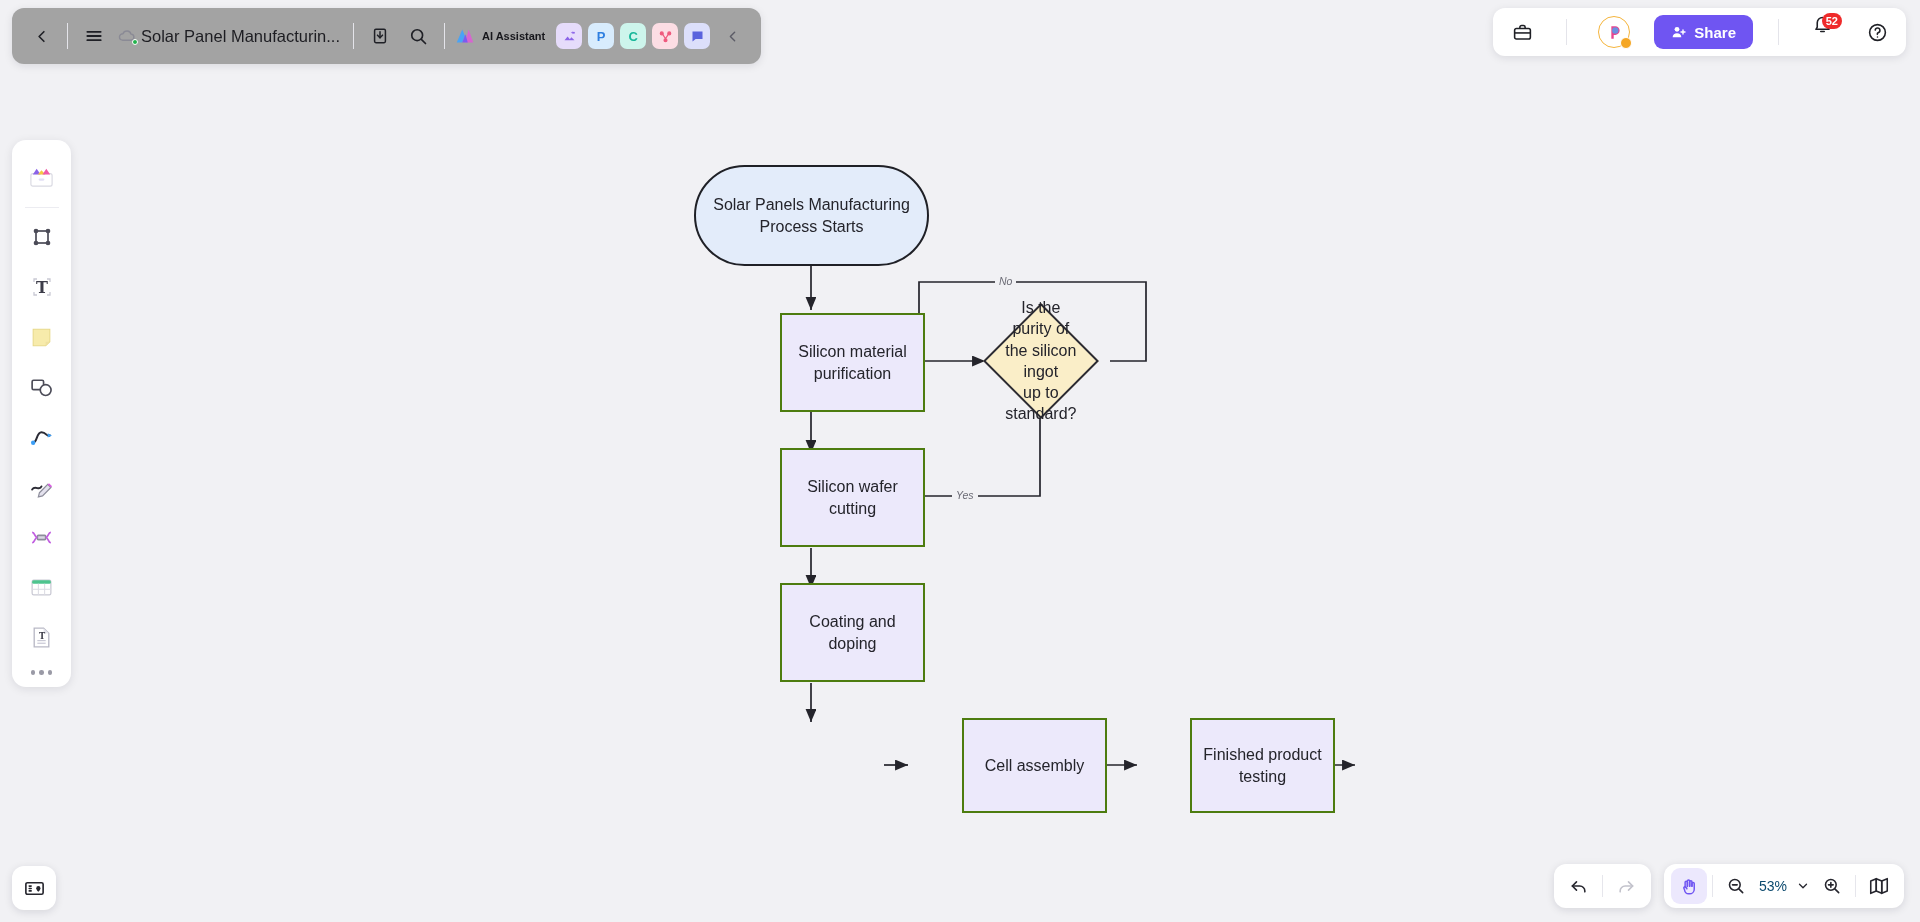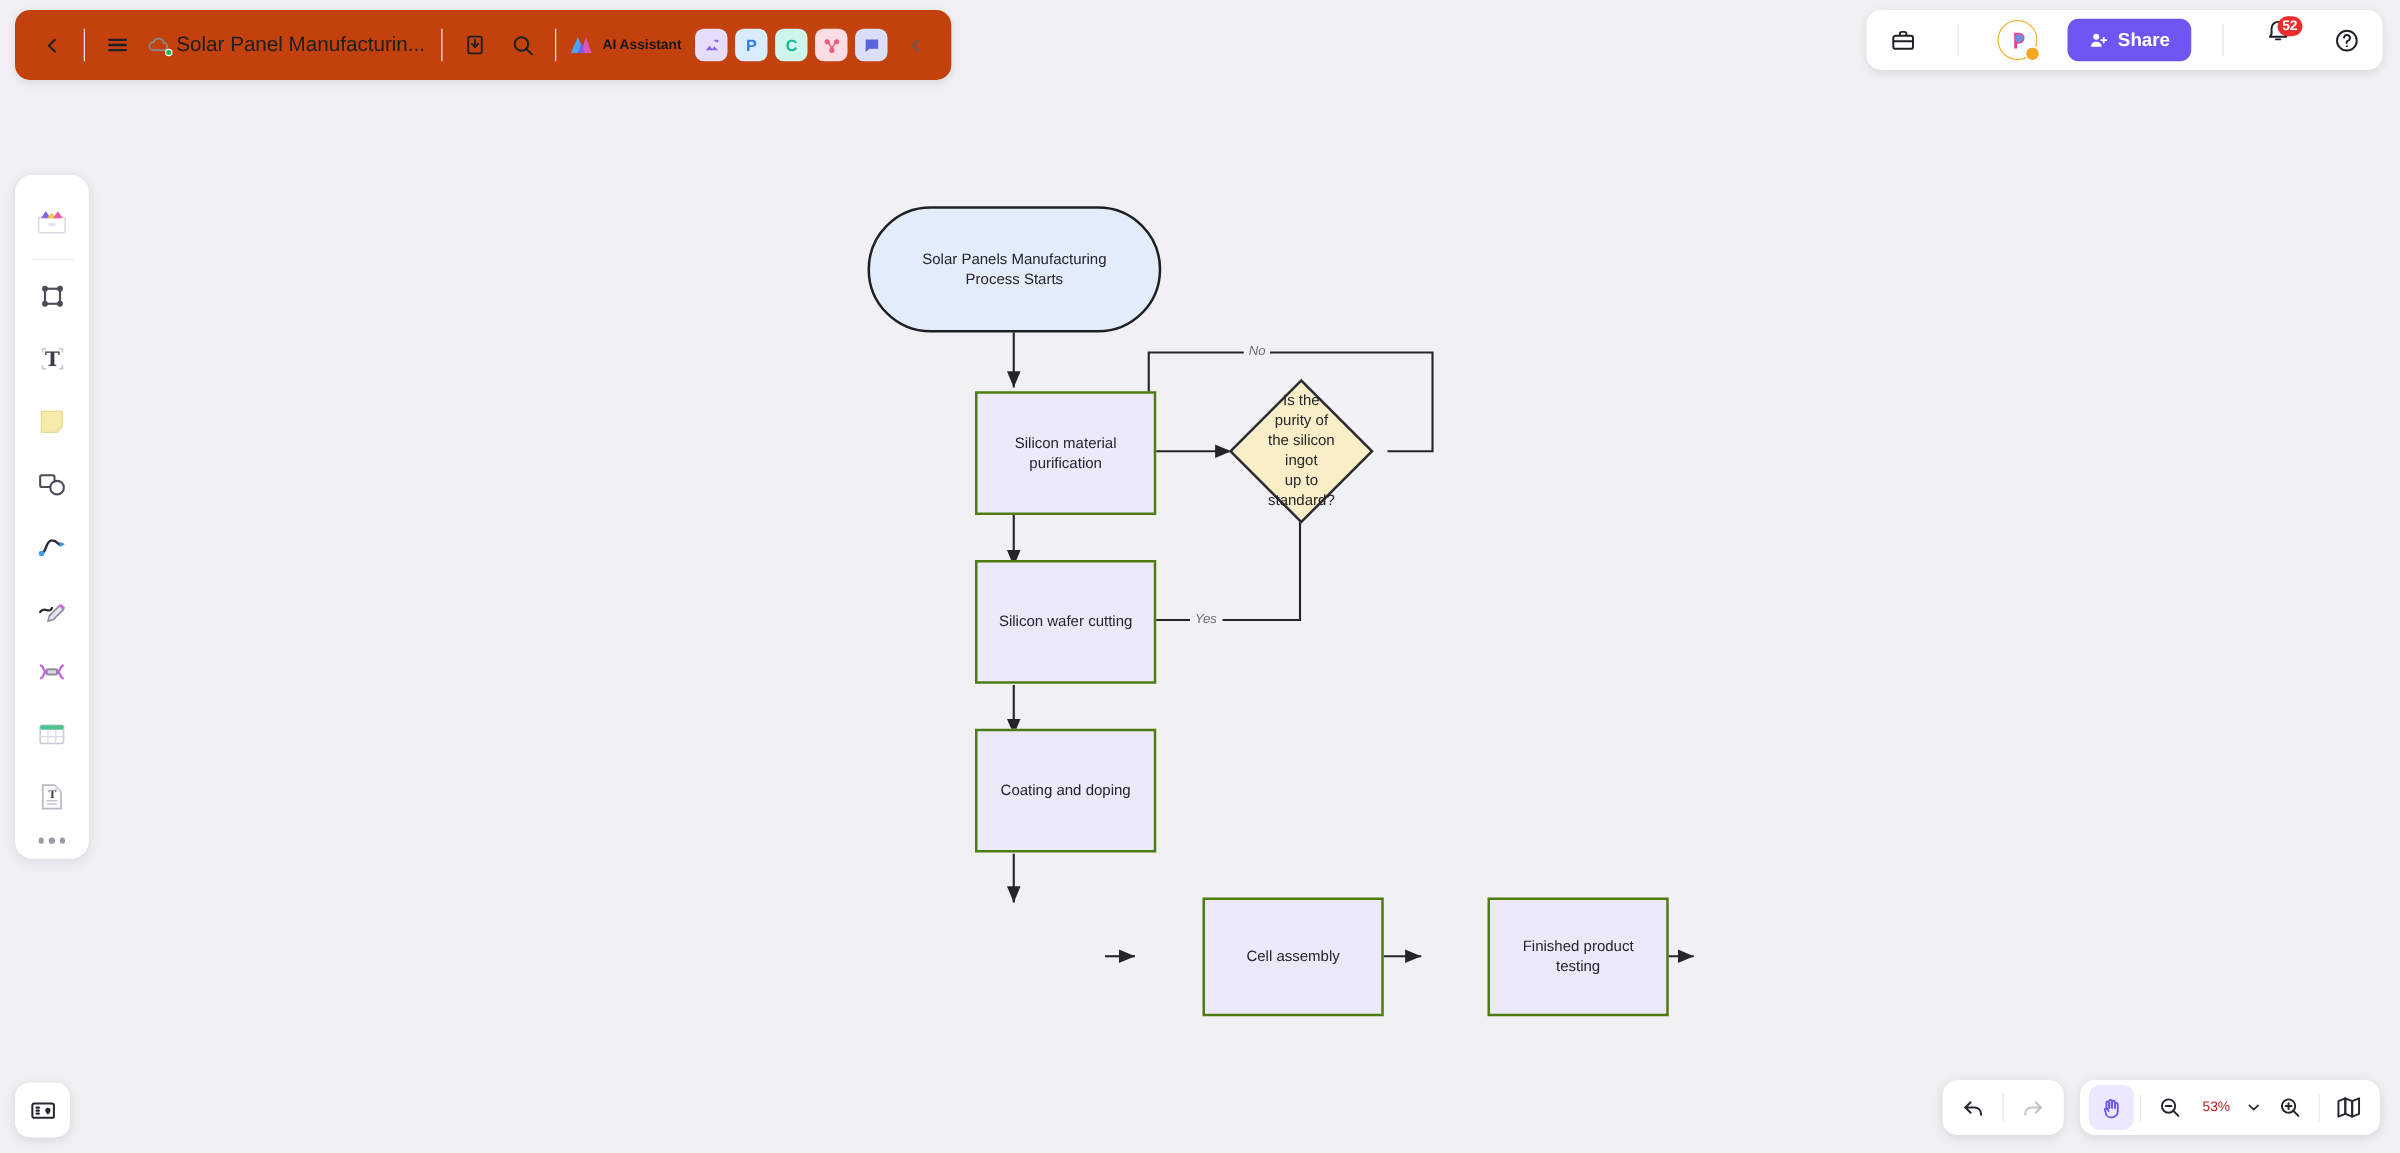--- a/index.html
+++ b/index.html
@@ -9,21 +9,21 @@
     font-family: "Liberation Sans", sans-serif;
     overflow: hidden;
   }
   .app { position: relative; width: 1920px; height: 922px; }
 
   
   .header-left {
     position: absolute; top: 8px; left: 12px;
     height: 56px;
     display: flex; align-items: center;
-    background: #c2410c;
+    background: #a3a3a3;
     border-radius: 12px;
     box-shadow: 0 2px 8px rgba(20,20,40,.10);
     padding: 0 10px;
   }
   .hbtn {
     width: 38px; height: 38px;
     display: flex; align-items: center; justify-content: center;
     border-radius: 8px; cursor: pointer;
     color: #1f2026;
   }
@@ -108,21 +108,21 @@
   }
   .rail-div { width: 34px; height: 1px; background: #ececf1; margin: 5px 0 4px; }
   .dots { display: flex; gap: 4px; padding: 8px 0 2px; cursor: pointer; }
   .dots i { width: 4.5px; height: 4.5px; border-radius: 50%; background: #9a9aa6; display:block; }
 
   
   .canvas { position: absolute; inset: 0; z-index: 0; }
 
   .node { position: absolute; display: flex; align-items: center; justify-content: center; }
   .node span {
-    font-size: 12px; color: #24242b; line-height: 1.33;
+    font-size: 16px; color: #24242b; line-height: 1.33;
     text-align: center; white-space: pre-line; padding: 0 8px;
   }
   .n-start {
     background: #e3ecfa; border: 2px solid #1f2026; border-radius: 999px;
   }
   .n-proc {
     background: #ece9fb; border: 2px solid #4d7c0f; margin-left: 42px;
   }
   .n-dec {
     background: #faeec8; border: 2px solid #2a2a33;
@@ -152,21 +152,21 @@
     height: 44px; display: flex; align-items: center; padding: 0 7px;
   }
   .bbtn {
     width: 36px; height: 36px; border-radius: 9px; cursor: pointer;
     display: flex; align-items: center; justify-content: center; color: #26262e;
   }
   .bbtn.dis { color: #c2c2cb; cursor: default; }
   .bbtn.act { background: #ece8fd; color: #6f55f2; }
   .bdiv { width: 1px; height: 22px; background: #e6e6ec; margin: 0 5px; }
   .zoom-val {
-    font-size: 11px; color: #b91c1c; min-width: 38px;
+    font-size: 14px; color: #0c4a6e; min-width: 38px;
     text-align: center; cursor: pointer; user-select: none;
   }
 </style>
 </head>
 <body>
 
 <div class="app">
 
   <svg class="canvas" width="1920" height="922">
     <defs>

